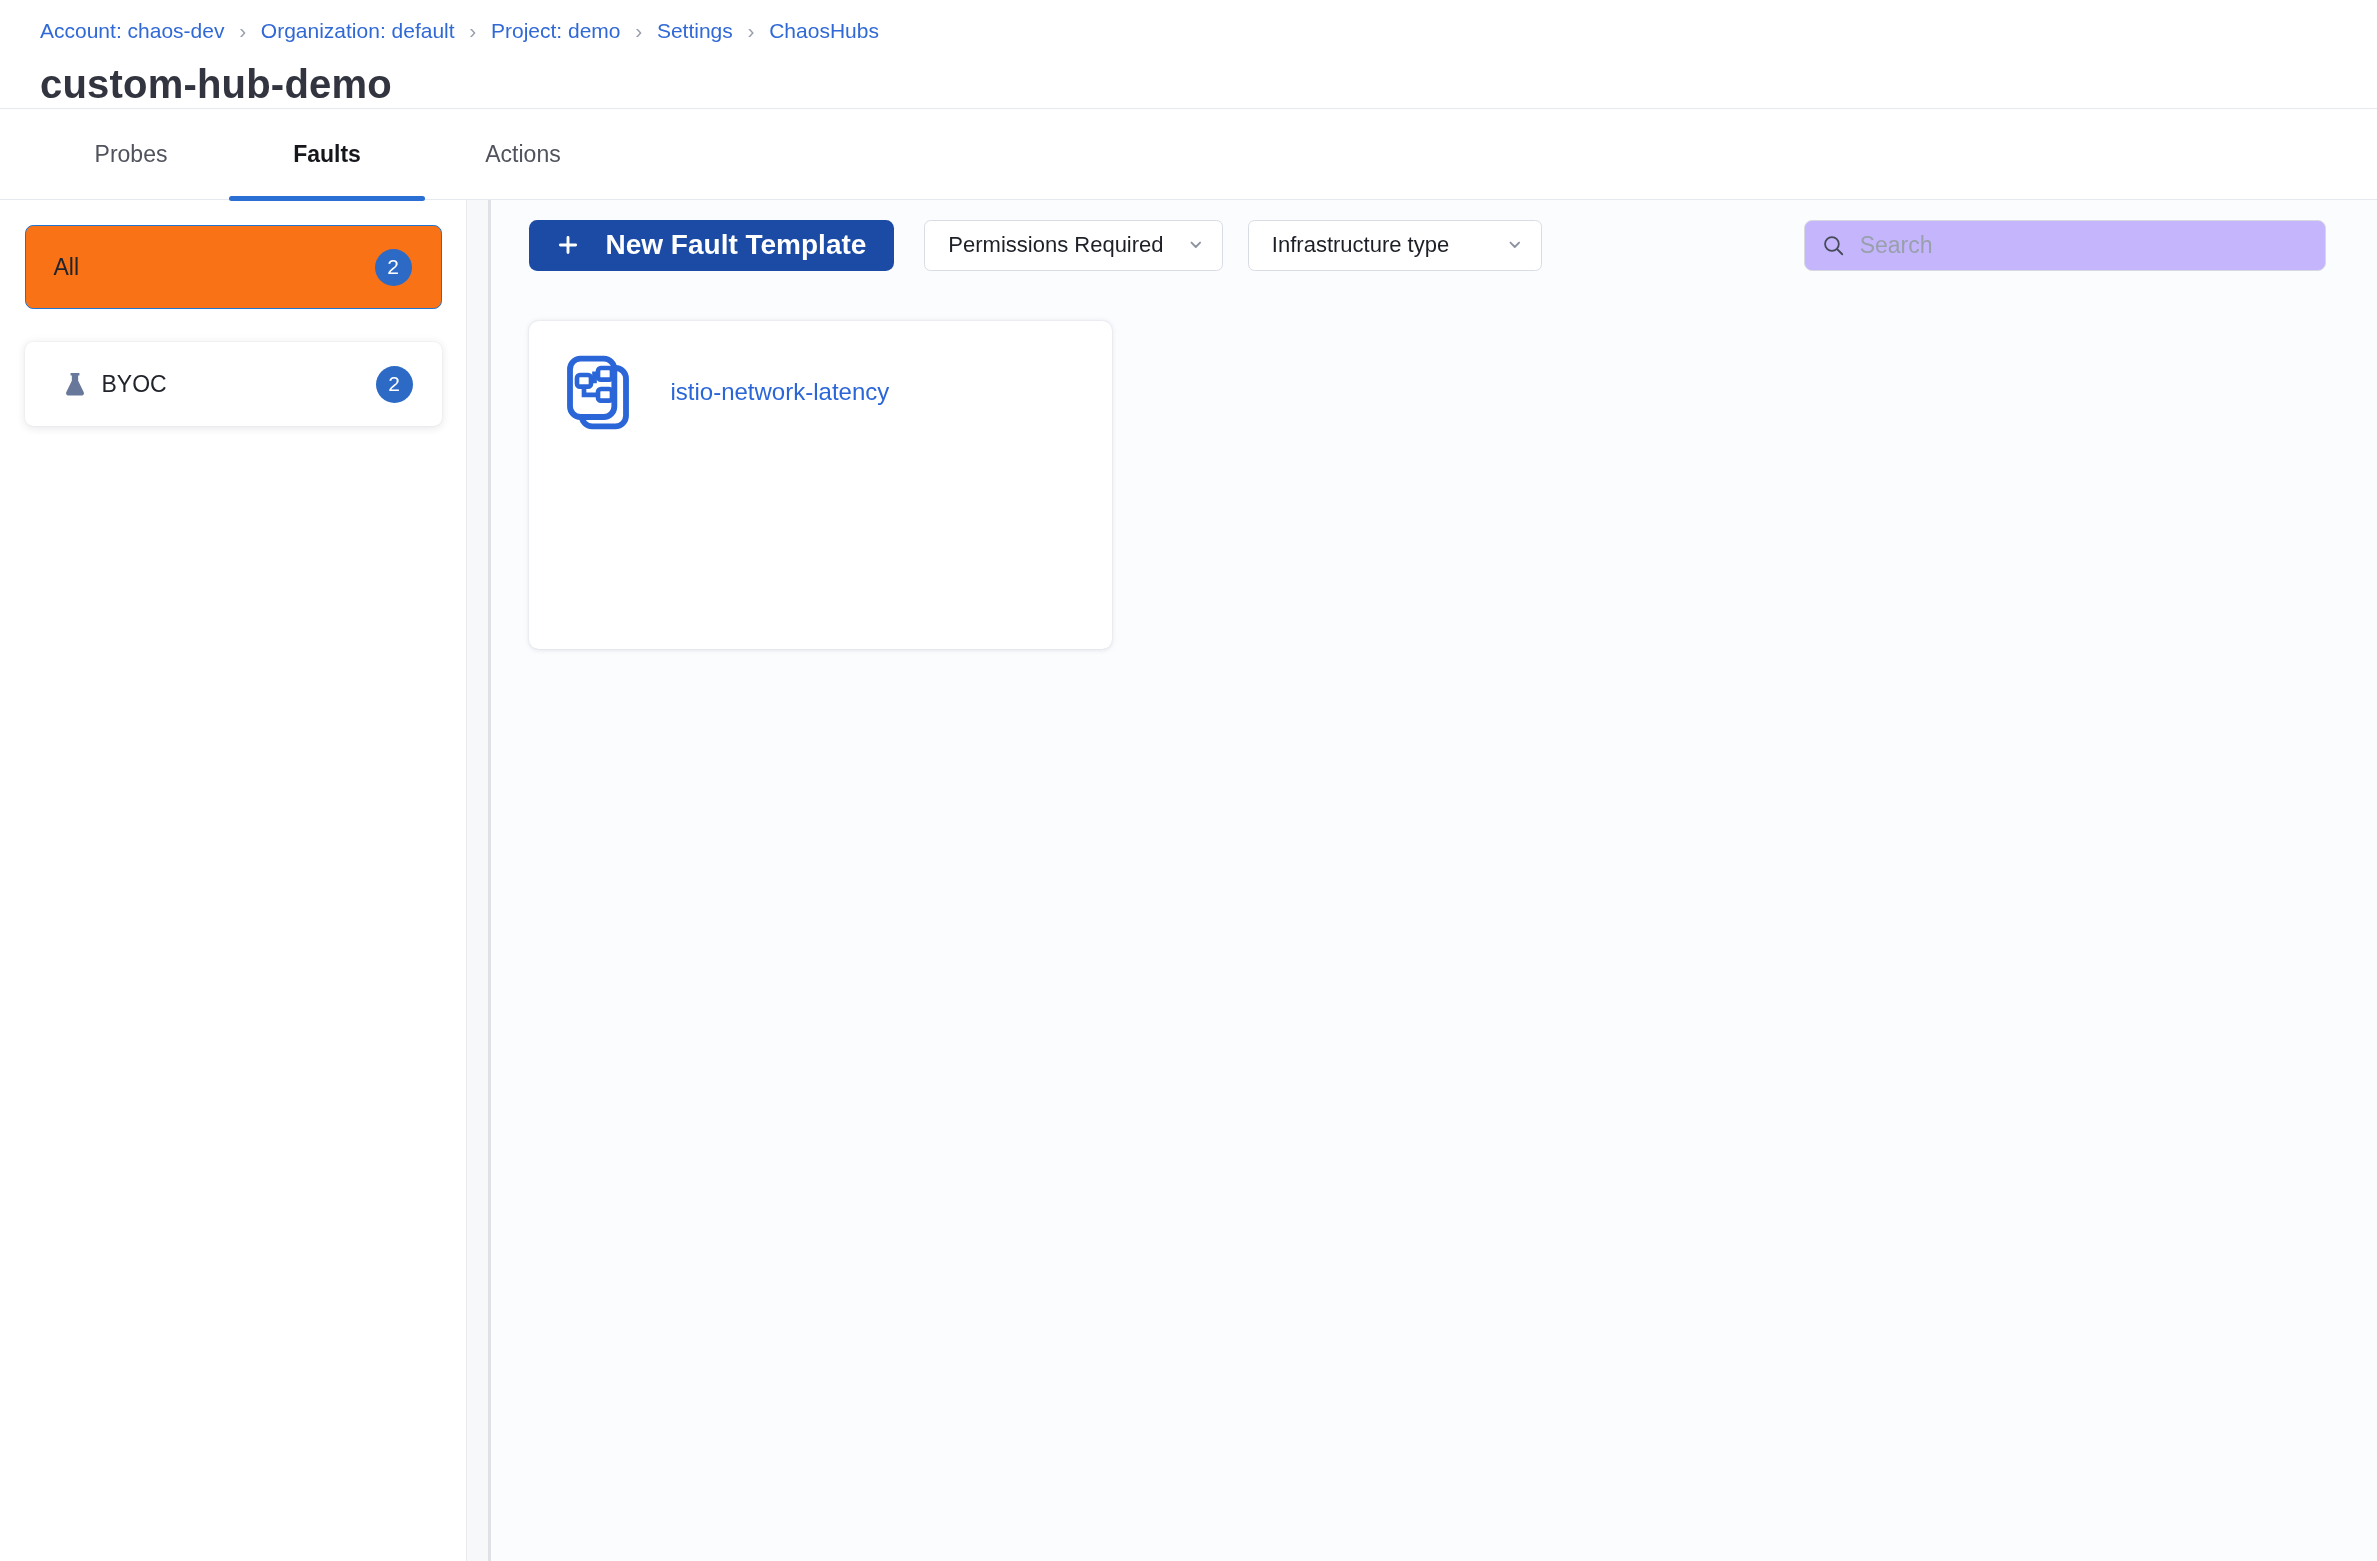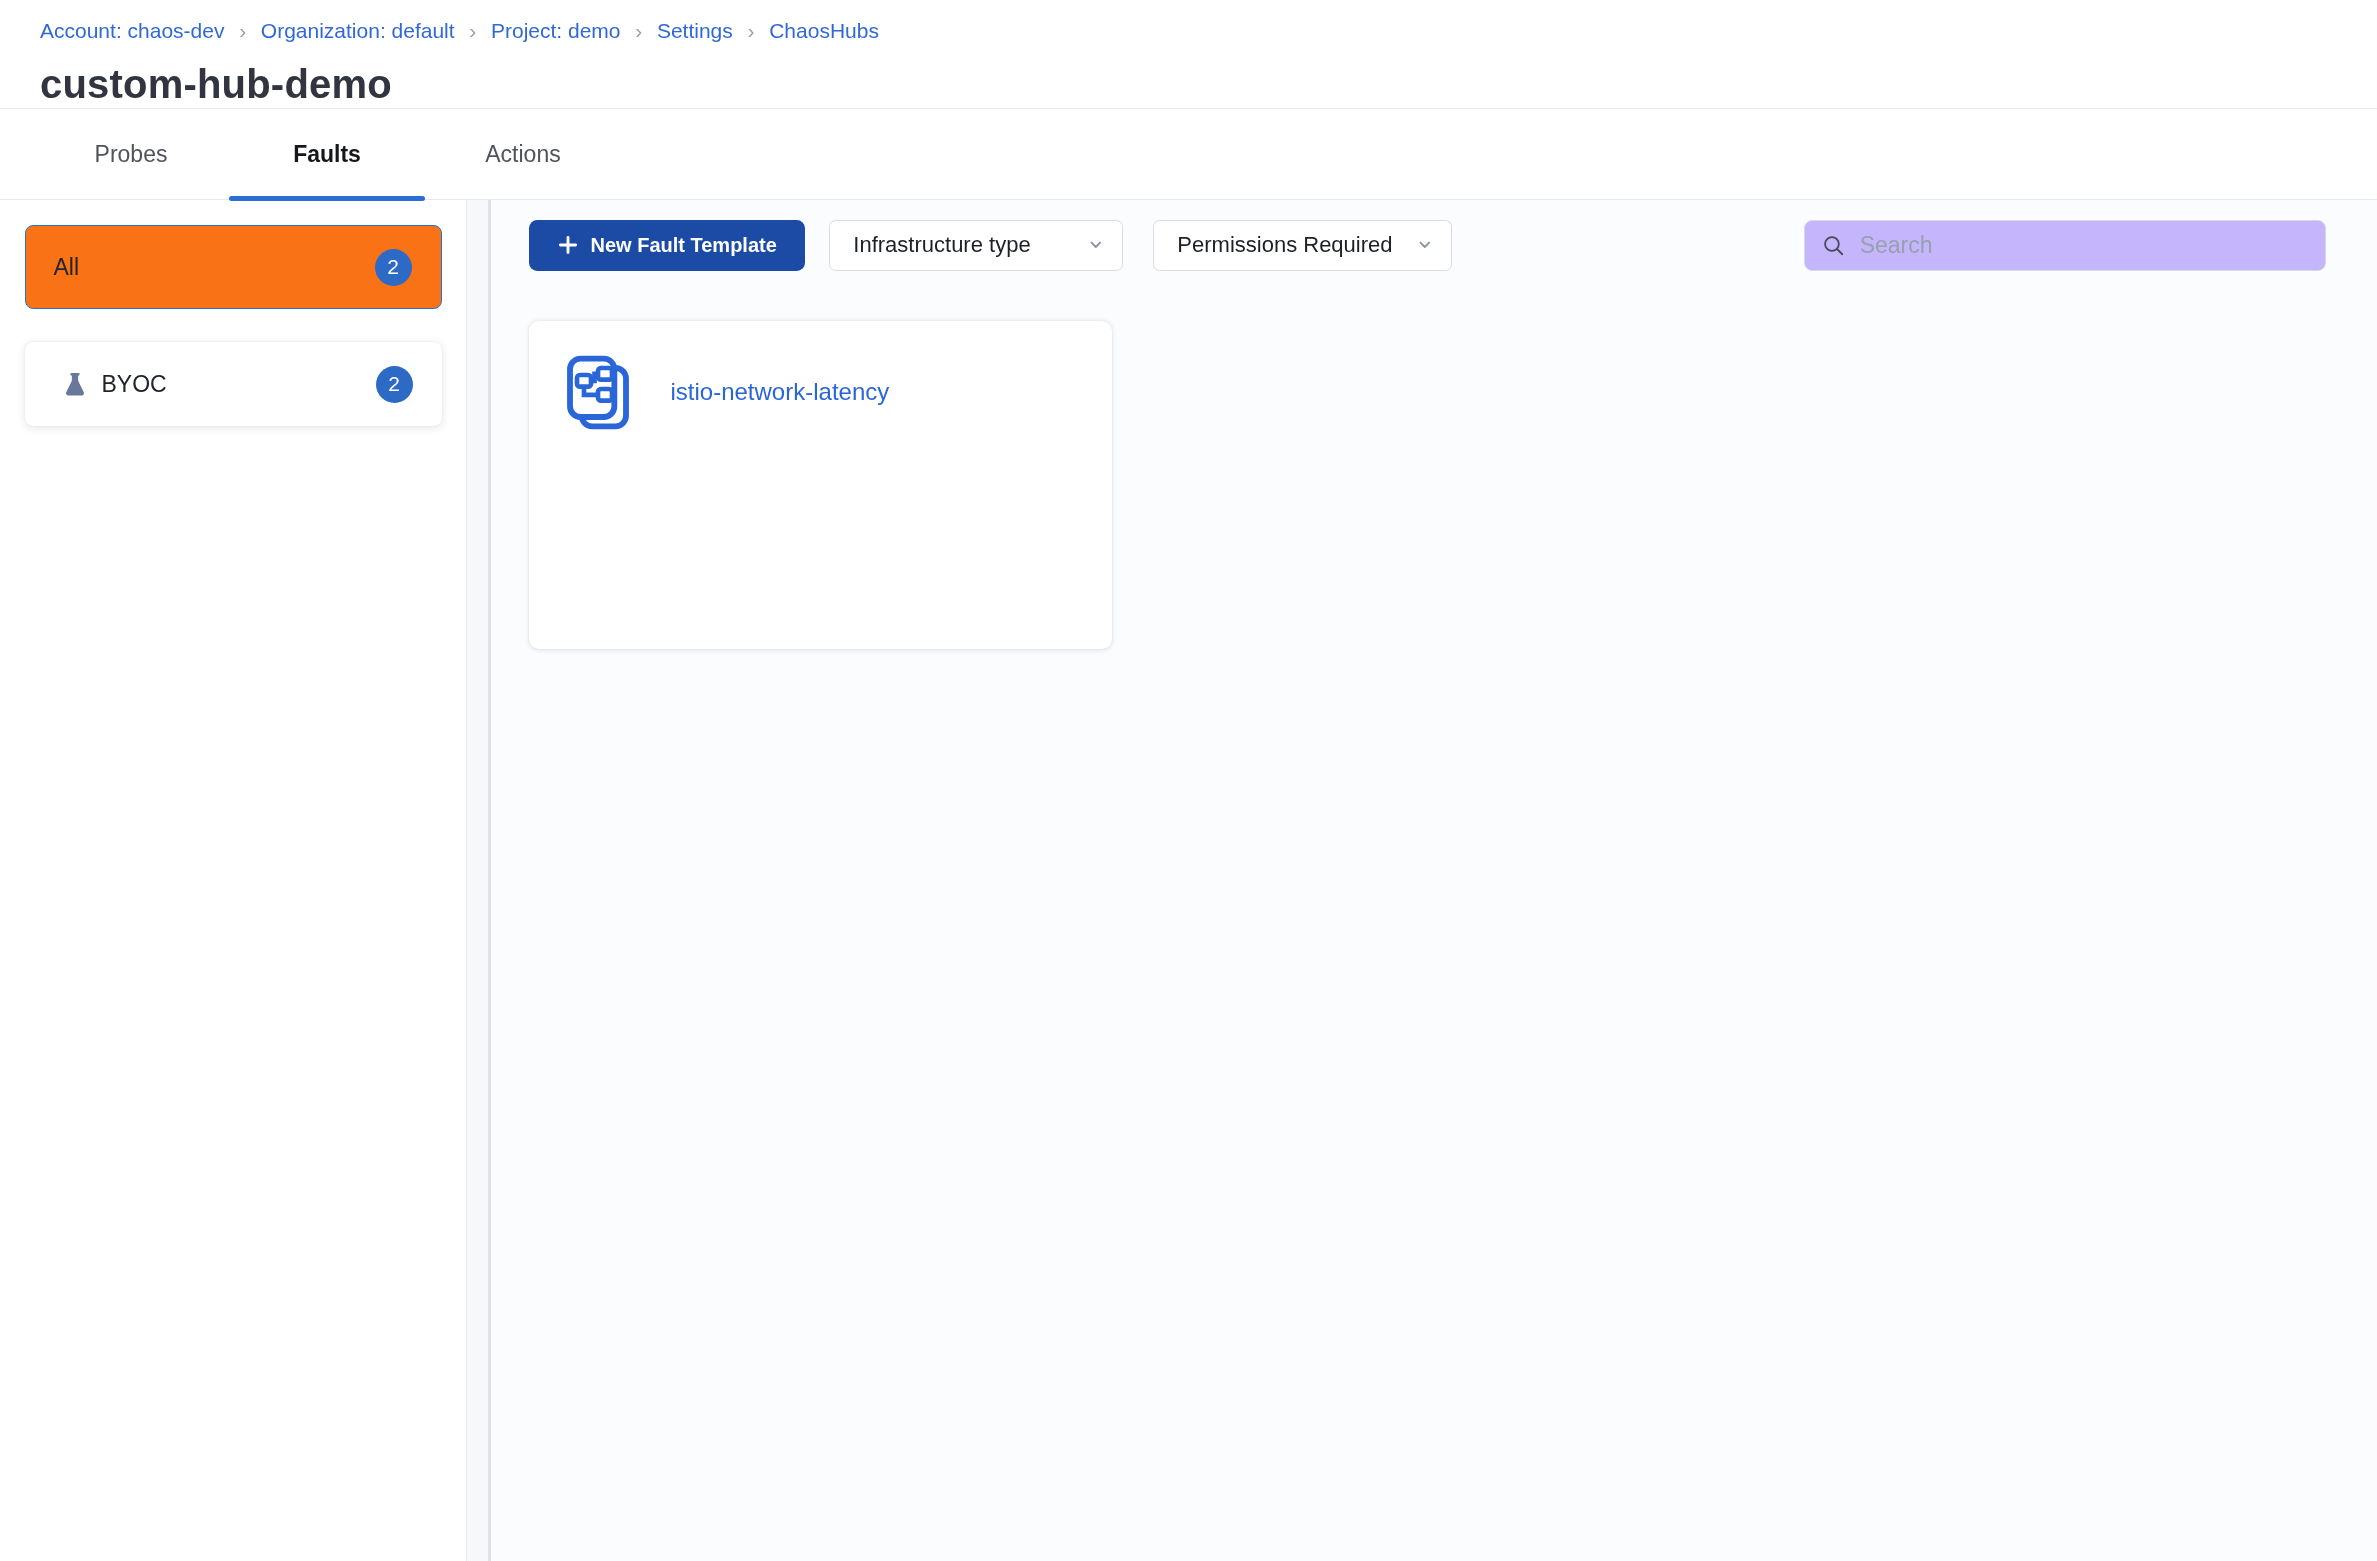--- a/index.html
+++ b/index.html
@@ -65,23 +65,23 @@
   .count-badge {
     margin-left:auto; width:37px; height:37px; border-radius:50%;
     background:#2d6ac6; color:#fff; font-size:21px;
     display:flex; align-items:center; justify-content:center;
   }
 
   
   .controls { display:flex; align-items:center; }
   .btn-primary {
     height:51px; padding:0 28px; border:none; border-radius:8.2px;
-    background:#1c4ba5; color:#fff; font-size:20px; font-weight:700;
+    background:#1c4ba5; color:#fff; font-size:28px; font-weight:700;
     font-family:"Liberation Sans",sans-serif;
-    display:flex; align-items:center; gap:12px; cursor:pointer;
+    display:flex; align-items:center; gap:27px; cursor:pointer;
   }
   .dropdown {
     height:51px; background:#fff; border:1.6px solid #d9dce4; border-radius:6.5px;
     display:flex; align-items:center; padding:0 16.3px 0 23px;
     font-size:22px; font-weight:500; color:#1e2028; cursor:pointer;
   }
   .dropdown.dd-infra { width:294px; margin-left:24.5px; }
   .dropdown.dd-perms { width:299px; margin-left:30px; }
   .dropdown .chev { margin-left:auto; display:flex; }
   .search-box {
@@ -165,31 +165,31 @@
     <div class="controls">
       <button class="btn-primary">
         <span class="icon">
           <svg width="22" height="22" viewBox="0 0 26 26" fill="none" stroke="#ffffff" stroke-width="3.4" stroke-linecap="round">
             <path d="M13 4 v18 M4 13 h18"></path>
           </svg>
         </span>
         <span>New Fault Template</span>
       </button>
 
-      <div class="dropdown dd-infra">
-        <span>Infrastructure type</span>
+      <div class="dropdown dd-perms">
+        <span>Permissions Required</span>
         <span class="chev icon">
           <svg width="19.6" height="19.6" viewBox="0 0 16 16" fill="none" stroke="#8d93a0" stroke-width="1.5" stroke-linecap="round" stroke-linejoin="round">
             <path d="M4.5 6.2 L8 9.8 L11.5 6.2"></path>
           </svg>
         </span>
       </div>
 
-      <div class="dropdown dd-perms">
-        <span>Permissions Required</span>
+      <div class="dropdown dd-infra">
+        <span>Infrastructure type</span>
         <span class="chev icon">
           <svg width="19.6" height="19.6" viewBox="0 0 16 16" fill="none" stroke="#8d93a0" stroke-width="1.5" stroke-linecap="round" stroke-linejoin="round">
             <path d="M4.5 6.2 L8 9.8 L11.5 6.2"></path>
           </svg>
         </span>
       </div>
 
       <div class="search-box">
         <span class="icon">
           <svg width="25" height="25" viewBox="0 0 24 24" fill="none" stroke="#454a56" stroke-width="1.7" stroke-linecap="round">

